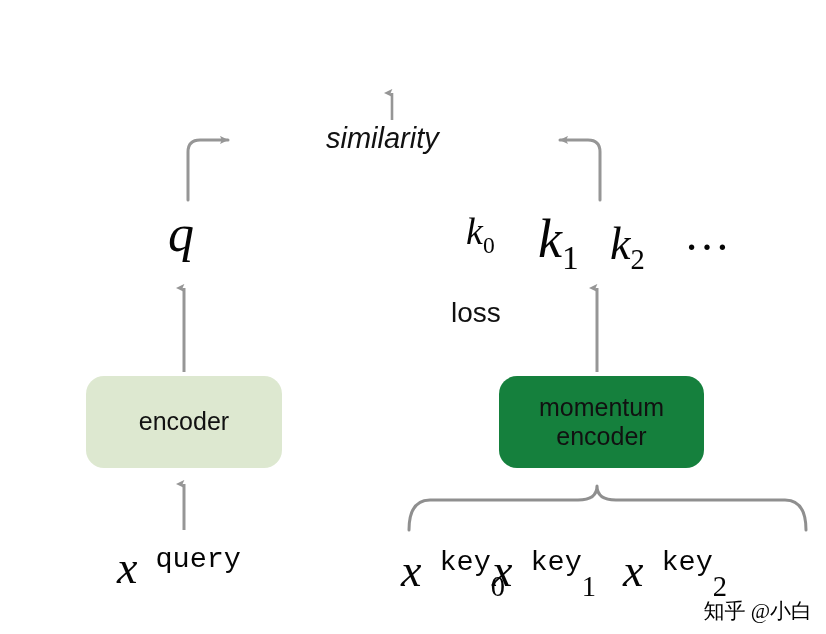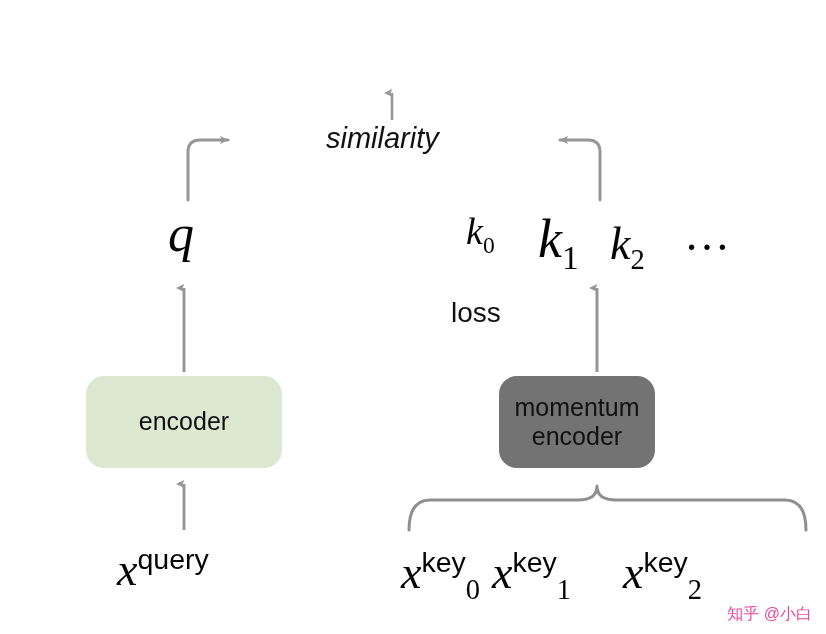--- a/index.html
+++ b/index.html
@@ -27,21 +27,22 @@
     color: #050505;
     font-family: "Liberation Serif", serif;
     font-style: italic;
     white-space: nowrap;
     line-height: 1;
   }
   .sup {
     font-style: normal;
     font-size: 0.62em;
     vertical-align: super;
-    font-family: Liberation Sans, sans-serif;
+    font-family: Liberation Mono, monospace;
+    margin-left: 18px;
   }
   .sub {
     font-style: normal;
     font-size: 0.62em;
     vertical-align: sub;
     font-family: "Liberation Serif", serif;
   }
   .box {
     position: absolute;
     border-radius: 18px;
@@ -95,40 +96,40 @@
     left: 86px;
     top: 376px;
     width: 196px;
     height: 92px;
     background: #dde8d0;
     font-size: 25px;
   }
   #box-momentum-encoder {
     left: 499px;
     top: 376px;
-    width: 156px;
+    width: 205px;
     height: 92px;
-    background: #737373;
+    background: #15803d;
     font-size: 25px;
   }
   #sym-xquery {
     left: 117px;
     top: 545px;
     font-size: 46px;
   }
   #sym-xkey0 { left: 401px; top: 548px; font-size: 46px; }
   #sym-xkey1 { left: 492px; top: 548px; font-size: 46px; }
   #sym-xkey2 { left: 623px; top: 548px; font-size: 46px; }
   #watermark {
     position: absolute;
     right: 14px;
     bottom: 12px;
-    color: #ec4899;
-    font-size: 16px;
-    font-family: Liberation Sans, sans-serif;
+    color: #000000;
+    font-size: 21px;
+    font-family: Liberation Serif, serif;
     white-space: nowrap;
     line-height: 1;
   }
 </style>
 </head>
 <body>
 
 <div id="canvas">
 
   <svg class="svg-layer" viewBox="0 0 826 634" xmlns="http://www.w3.org/2000/svg">

